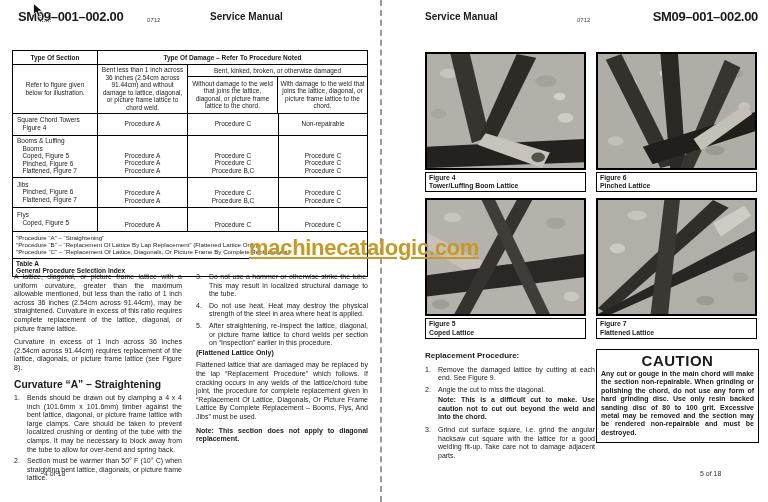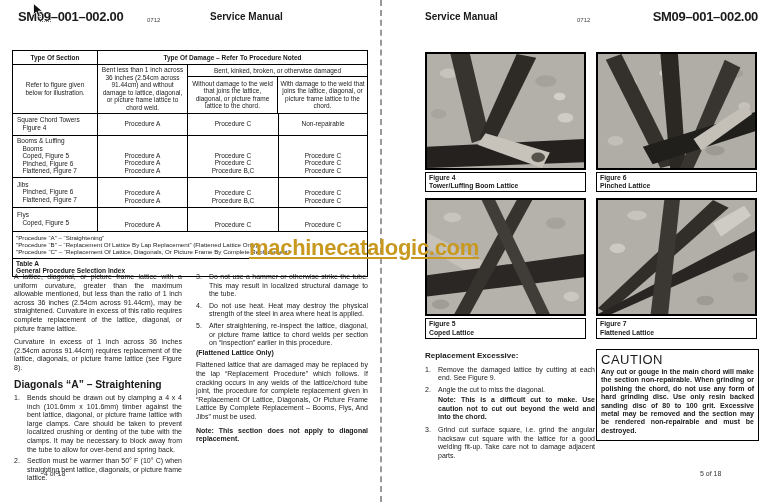--- a/index.html
+++ b/index.html
@@ -61,21 +61,21 @@
   .figblock { width:161px; }
   .photo { width:161px; height:118px; border:2px solid #000; display:block; background:#b3afa9; }
   .photo svg { display:block; width:100%; height:100%; }
   .cap { border:1px solid #000; margin-top:2px; padding:1px 3px; font-weight:bold;
          font-size:6.8px; line-height:8.2px; white-space:pre-wrap; }
 
   
   #rp-proc { position:absolute; left:44px; top:350px; width:170px; font-size:7px; line-height:8.6px; }
   #rp-proc .hding { font-size:8px; margin:0 0 4px 0; }
   #caution-box { position:absolute; left:215px; top:349px; width:163px; border:1.5px solid #000; padding:2px 4px 5px 4px; }
-  #caution-title { font-weight:normal; font-size:13px; letter-spacing:0.5px; }
+  #caution-title { font-weight:bold; font-size:15px; text-align:center; letter-spacing:0.5px; }
   #caution-body { font-weight:bold; font-size:7px; line-height:8.4px; text-align:justify; margin-top:1px; }
 
   
   #watermark { position:absolute; left:249px; top:235px; font-weight:bold; font-size:22px;
     color:#c8991e; text-decoration:underline; text-underline-offset:2px; white-space:nowrap;
     letter-spacing:-0.3px; z-index:20; }
 
   
   #cursor { position:absolute; left:33px; top:3px; z-index:30; }
   #marquee { position:absolute; left:40px; top:13px; width:11px; height:9px;
@@ -156,21 +156,21 @@
       </div>
       <div class="tr">
         <div class="td tcap pre" style="flex:1;">Table A
 General Procedure Selection Index</div>
       </div>
     </div>
 
     <div class="col" id="lcol">
       <div class="para">A lattice, diagonal, or picture frame lattice with a uniform curvature, greater than the maximum allowable mentioned, but less than the ratio of 1 inch  across 36 inches (2.54cm across 91.44cm), may be straightened.  Curvature in excess of this ratio requires complete replacement of the lattice, diagonal, or picture frame lattice.</div>
       <div class="para">Curvature in excess of 1 inch across 36 inches (2.54cm across 91.44cm) requires replacement of the lattice, diagonals, or picture frame lattice (see Figure 8).</div>
-      <div class="hding">Diagonals “A” – Straightening</div>
+      <div class="hding">Curvature “A” – Straightening</div>
       <div class="oli">
         <span class="num">1.</span>
         <span class="itxt">Bends should be drawn out by clamping a 4 x 4 inch (101.6mm x 101.6mm) timber against the bent lattice, diagonal, or picture frame lattice with large clamps.  Care should be taken to prevent localized crushing or denting of the tube with the clamps.  It may be necessary to block away from the tube to allow for over-bend and spring back.</span>
       </div>
       <div class="oli">
         <span class="num">2.</span>
         <span class="itxt">Section must be warmer than 50° F (10° C) when straighting bent lattice, diagonals, or picture frame lattice.</span>
       </div>
     </div>
 
@@ -277,21 +277,21 @@
             <polygon points="54,118 68,0 84,0 72,118" fill="#3b3733"></polygon>
             <polygon points="118,24 150,6 157,16 126,38" fill="#cfccc5"></polygon>
           </svg>
         </div>
         <div class="cap">Figure 7
 Flattened Lattice</div>
       </div>
     </div>
 
     <div id="rp-proc">
-      <div class="hding">Replacement Excessive:</div>
+      <div class="hding">Replacement Procedure:</div>
       <div class="oli">
         <span class="num">1.</span>
         <span class="itxt">Remove the damaged lattice by cutting at each end.  See Figure 9.</span>
       </div>
       <div class="oli" style="margin-bottom:1px;">
         <span class="num">2.</span>
         <span class="itxt">Angle the cut to miss the diagonal.</span>
       </div>
       <div class="note">Note:  This is a difficult cut to make.  Use caution not to cut out beyond the weld and into the chord.</div>
       <div class="oli">

